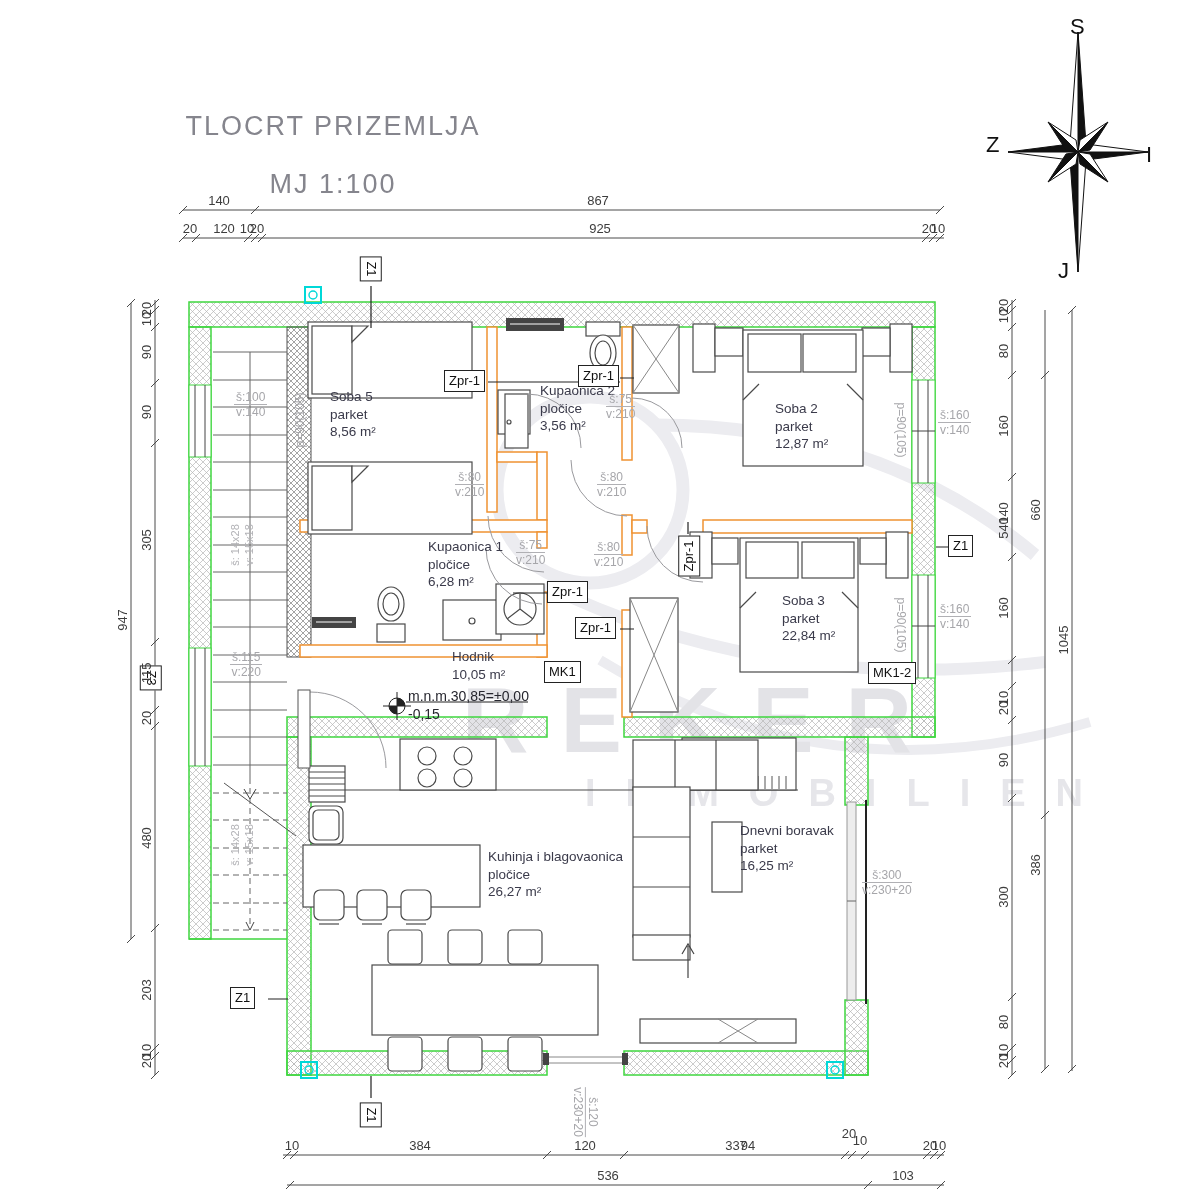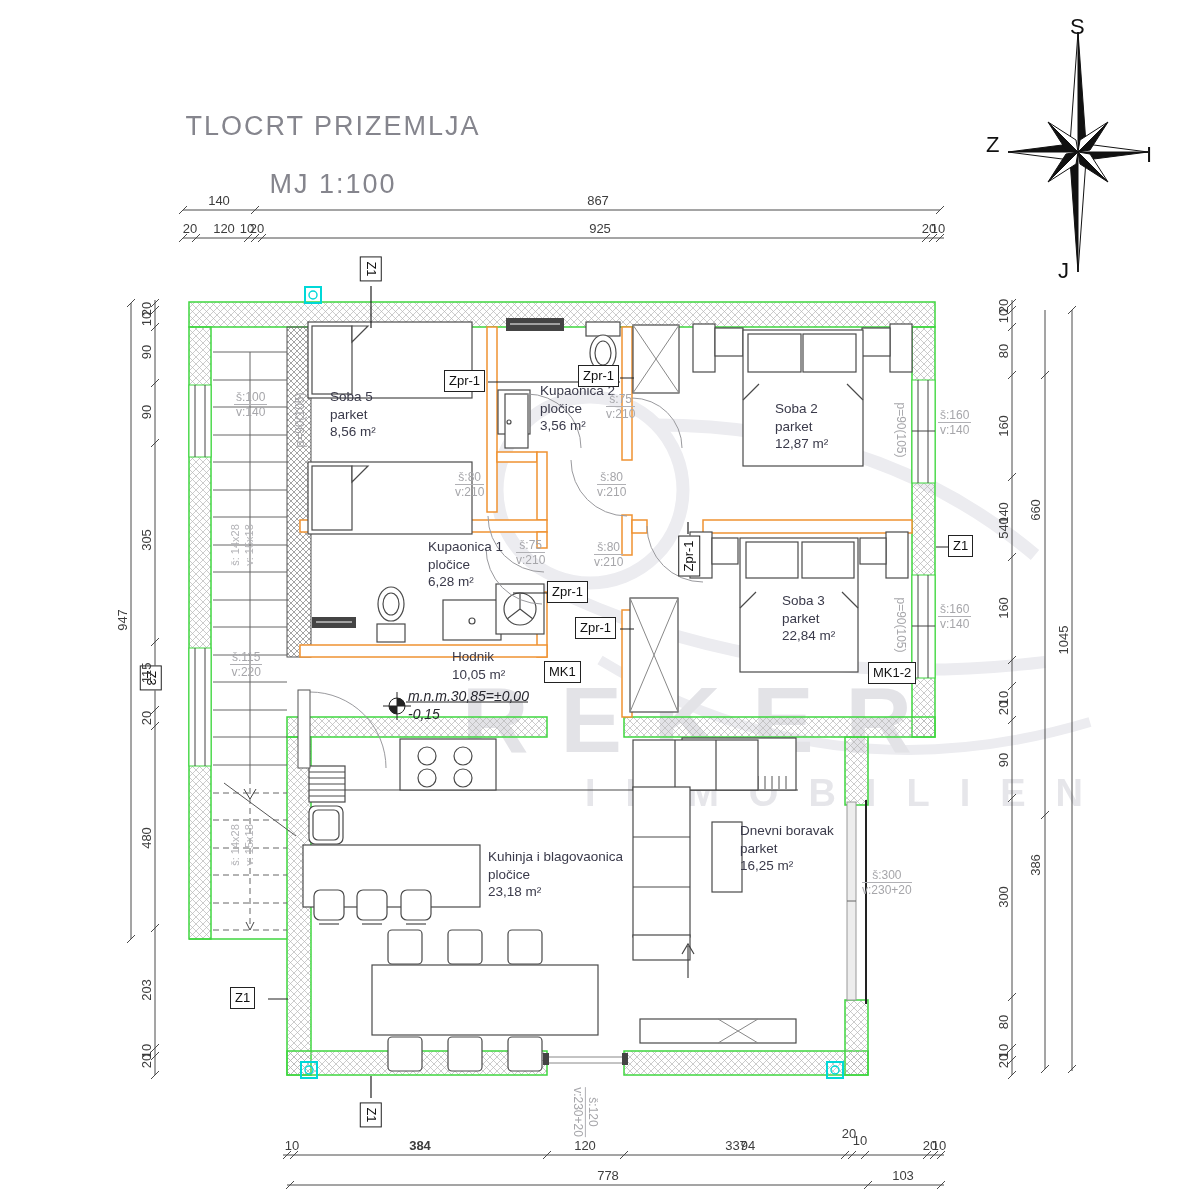--- a/index.html
+++ b/index.html
@@ -24,21 +24,21 @@
   .rotcc{transform:translate(-50%,-50%) rotate(-90deg);}
   .rotcw{transform:translate(-50%,-50%) rotate(90deg);}
   .stairlab{position:absolute;color:#b2b2b6;font-size:11px;line-height:1.25;text-align:center;
             white-space:nowrap;transform:translate(-50%,-50%) rotate(-90deg);}
   .stairlab span{display:block;}
   .co{position:absolute;border:1.5px solid #222;background:#fff;color:#111;font-size:13px;
       padding:1px 4px;white-space:nowrap;line-height:1.35;}
   .co.cv{transform:translate(-50%,-50%) rotate(90deg);}
   .co.cvu{transform:translate(-50%,-50%) rotate(-90deg);}
   .lvl{position:absolute;color:#26262e;font-size:14px;line-height:1.25;white-space:nowrap;}
-  .lvl span{display:block;font-style:italic;}
+  .lvl span{display:block;}
   .cmp{position:absolute;color:#111;font-size:22px;}
   .dim{position:absolute;transform:translateX(-50%);font-size:13px;color:#3d3d3d;white-space:nowrap;}
   .vdim{transform:translate(-50%,-50%) rotate(-90deg);}
 </style>
 </head>
 <body>
 
 <div id="stage">
 
   <div id="wm">
@@ -343,21 +343,21 @@
       <span>parket</span>
       <span>22,84 m²</span>
     </div>
     <div class="room" style="left:452px;top:648px">
       <span>Hodnik</span>
       <span>10,05 m²</span>
     </div>
     <div class="room" style="left:488px;top:848px">
       <span>Kuhinja i blagovaonica</span>
       <span>pločice</span>
-      <span>23,18 m²</span>
+      <span>26,27 m²</span>
     </div>
     <div class="room" style="left:740px;top:822px">
       <span>Dnevni boravak</span>
       <span>parket</span>
       <span>16,25 m²</span>
     </div>
 
     <div class="lvl" style="left:408px;top:688px">
       <span>m.n.m.30,85=±0,00</span>
       <span>-0,15</span>
@@ -438,29 +438,29 @@
         <span class="dim" style="left: 219px; top: 193px;">140</span>
         <span class="dim" style="left: 598px; top: 193px;">867</span>
         <span class="dim" style="left: 190px; top: 221px;">20</span>
         <span class="dim" style="left: 224px; top: 221px;">120</span>
         <span class="dim" style="left: 247px; top: 221px;">10</span>
         <span class="dim" style="left: 257px; top: 221px;">20</span>
         <span class="dim" style="left: 600px; top: 221px;">925</span>
         <span class="dim" style="left: 929px; top: 221px;">20</span>
         <span class="dim" style="left: 938px; top: 221px;">10</span>
         <span class="dim" style="left: 292px; top: 1138px;">10</span>
-        <span class="dim" style="left: 420px; top: 1138px; font-weight: bold;">384</span>
+        <span class="dim" style="left: 420px; top: 1138px;">384</span>
         <span class="dim" style="left: 585px; top: 1138px;">120</span>
         <span class="dim" style="left: 736px; top: 1138px;">337</span>
         <span class="dim" style="left: 748px; top: 1138px;">94</span>
         <span class="dim" style="left: 849px; top: 1126px;">20</span>
         <span class="dim" style="left: 860px; top: 1133px;">10</span>
         <span class="dim" style="left: 930px; top: 1138px;">20</span>
         <span class="dim" style="left: 939px; top: 1138px;">10</span>
-        <span class="dim" style="left: 608px; top: 1168px;">778</span>
+        <span class="dim" style="left: 608px; top: 1168px;">536</span>
         <span class="dim" style="left: 903px; top: 1168px;">103</span>
         <span class="dim vdim" style="left: 146px; top: 309px;">20</span>
         <span class="dim vdim" style="left: 146px; top: 319px;">10</span>
         <span class="dim vdim" style="left: 146px; top: 352px;">90</span>
         <span class="dim vdim" style="left: 146px; top: 412px;">90</span>
         <span class="dim vdim" style="left: 146px; top: 540px;">305</span>
         <span class="dim vdim" style="left: 146px; top: 673px;">115</span>
         <span class="dim vdim" style="left: 146px; top: 718px;">20</span>
         <span class="dim vdim" style="left: 146px; top: 838px;">480</span>
         <span class="dim vdim" style="left: 146px; top: 990px;">203</span>

